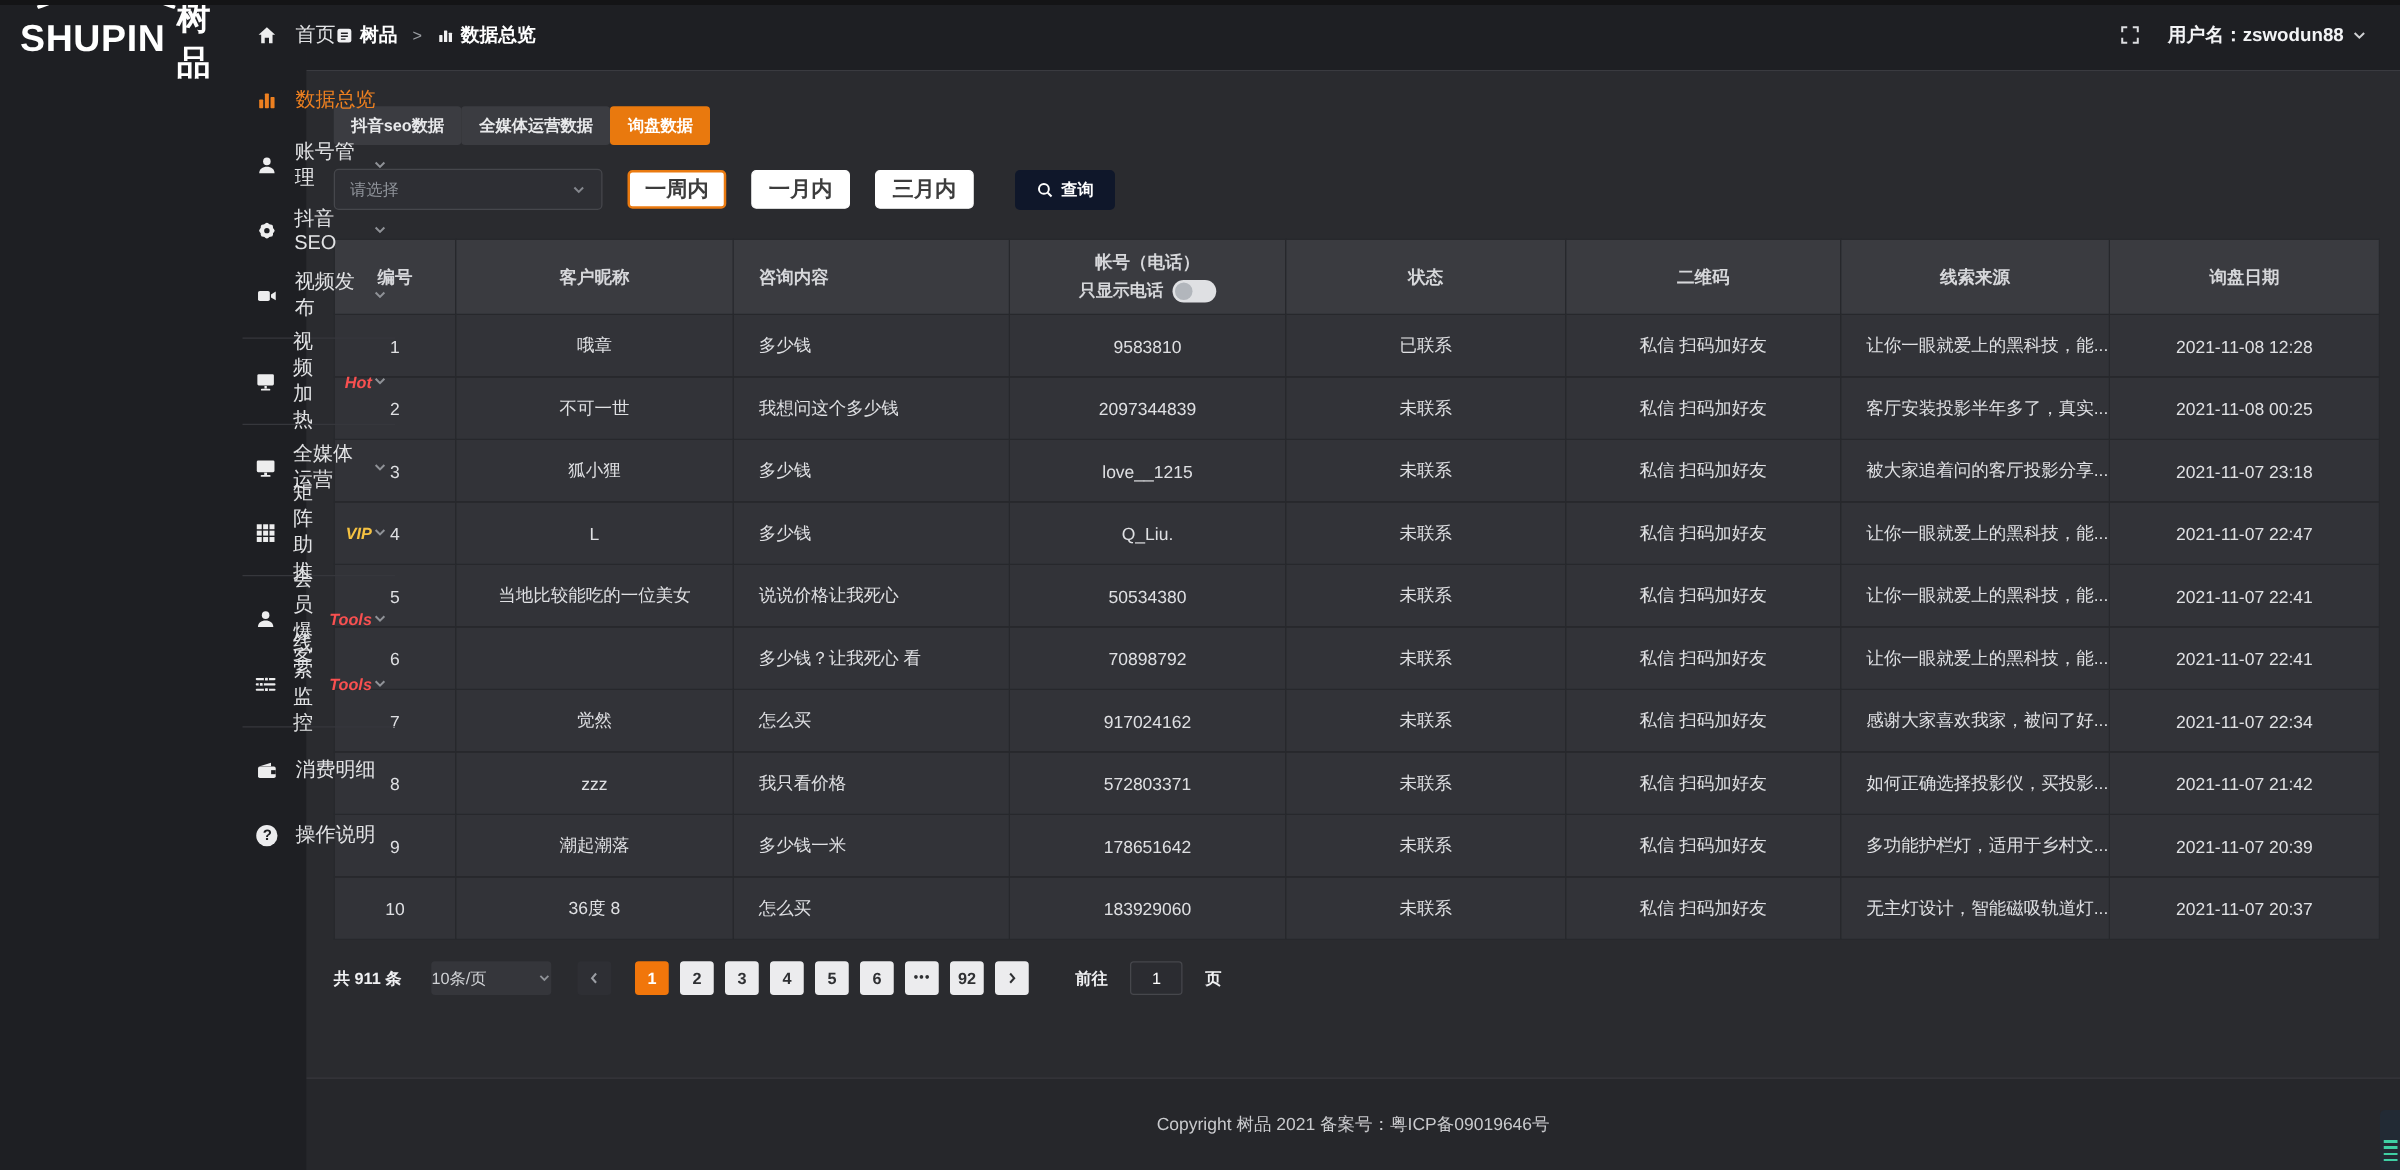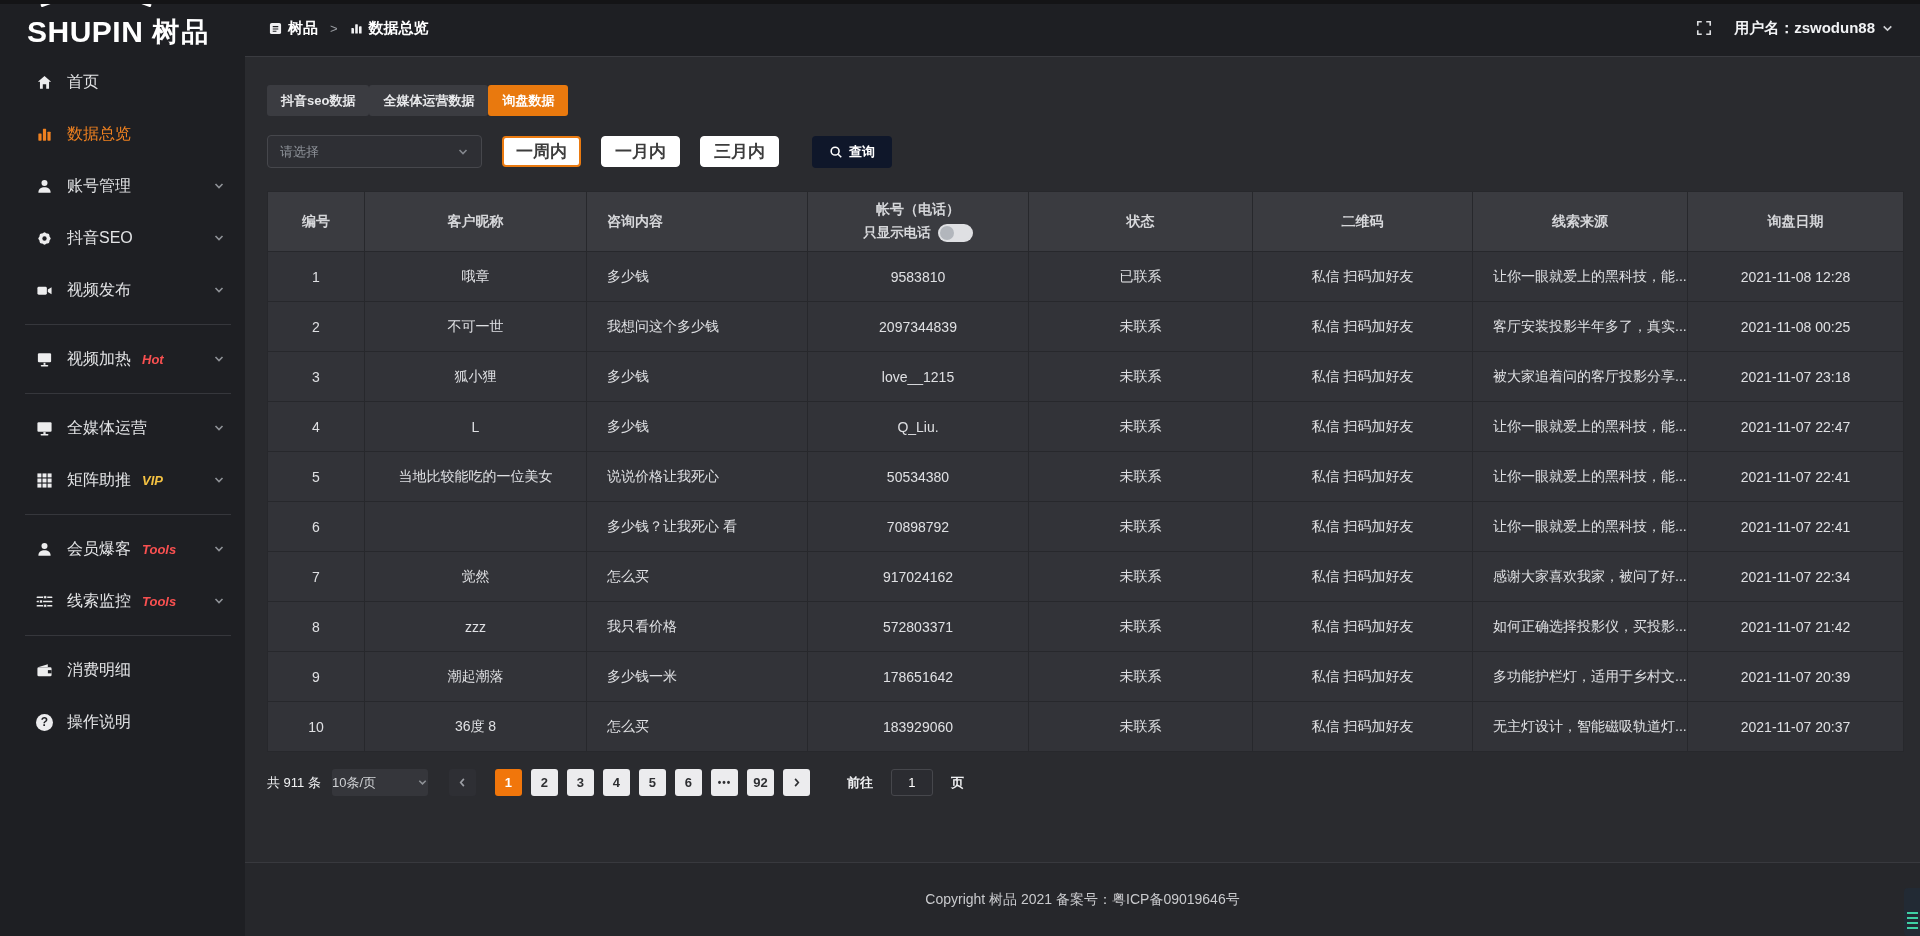--- a/index.html
+++ b/index.html
@@ -5,21 +5,21 @@
   * { box-sizing: border-box; }
   html,body { margin:0; padding:0; background:#1a1a1c; }
   .app {
     width:1920px; height:936px; position:relative; overflow:hidden;
     display:flex; background:#2a2b2f; color:#e3e4e6;
     font-family:"Liberation Sans","DejaVu Sans",sans-serif;
   }
   .topstrip { position:absolute; top:0; left:0; right:0; height:4px; background:#141416; z-index:6; }
 
   
-  .sidebar { flex:0 0 245px; width:245px; background:#1e1f23; display:flex; flex-direction:column; z-index:2;padding-left:11px; }
+  .sidebar { flex:0 0 245px; width:245px; background:#1e1f23; display:flex; flex-direction:row; z-index:2; }
   .logo { height:54px; display:flex; align-items:center; padding:10px 10px 0 16px; position:relative; }
   .logo-shupin { font-size:30px; font-weight:800; color:#fff; line-height:1; letter-spacing:0.5px; position:relative; }
   .logo-arc { position:absolute; top:-9px; left:26px; }
   .logo-cn { font-size:27px; font-weight:800; color:#fff; margin-left:9px; letter-spacing:2px; }
   .menu { flex:1; padding-top:2px; }
   .mitem { height:52px; display:flex; align-items:center; padding:0 20px 0 24px; font-size:16px; color:#e2e3e5; cursor:pointer; }
   .mico { width:19px; display:inline-flex; justify-content:center; align-items:center; margin-right:13px; color:#ededee; }
   .mitem.active, .mitem.active .mico { color:#ee8020; }
   .mbadge { margin-left:11px; font-style:italic; font-weight:700; font-size:13px; }
   .badge-red { color:#f85050; }
@@ -67,21 +67,21 @@
   .link { color:#e5821b; cursor:pointer; }
   .st-pending { color:#e5821b; }
   .st-contacted { color:#e8e9eb; }
   .phone-head { display:flex; flex-direction:column; align-items:center; gap:5px; }
   .phone-sub { display:flex; align-items:center; gap:7px; font-size:13.5px; }
   .toggle { width:35px; height:18px; border-radius:9px; background:#dfe0e3; position:relative; display:inline-block; cursor:pointer; }
   .toggle .knob { position:absolute; left:2px; top:2px; width:14px; height:14px; border-radius:50%; background:#b2b6bc; }
 
   
   .pager { display:flex; align-items:center; margin-top:17px; font-size:13px; color:#f0f1f3; gap:9px; }
-  .ptotal { font-weight:400; margin-right:2px; }
+  .ptotal { font-weight:700; margin-right:15px; }
   .psize { width:96px; height:27px; background:#35363b; border-radius:3px; display:flex; align-items:center;
            justify-content:center; gap:9px; color:#cfd1d4; font-size:13px; margin-right:12px; cursor:pointer; }
   .pbtn { min-width:27px; height:27px; border:none; border-radius:3px; background:#ececee; color:#2f3033;
           font-size:13px; font-weight:600; cursor:pointer; display:inline-flex; align-items:center; justify-content:center; padding:0 6px; }
   .pbtn.dark { background:#2e2f34; color:#9b9ea4; margin-right:10px; }
   .pbtn.active { background:#f1760b; color:#fff; }
   .pbtn.dots { letter-spacing:1px; font-size:10px; }
   .jump { margin-left:28px; font-weight:600; }
   .jumpin { width:42px; height:27px; background:#2b2c31; border:1px solid #46474c; border-radius:3px;
             color:#fff; text-align:center; font-size:13px; margin:0 9px; font-family:inherit; }

